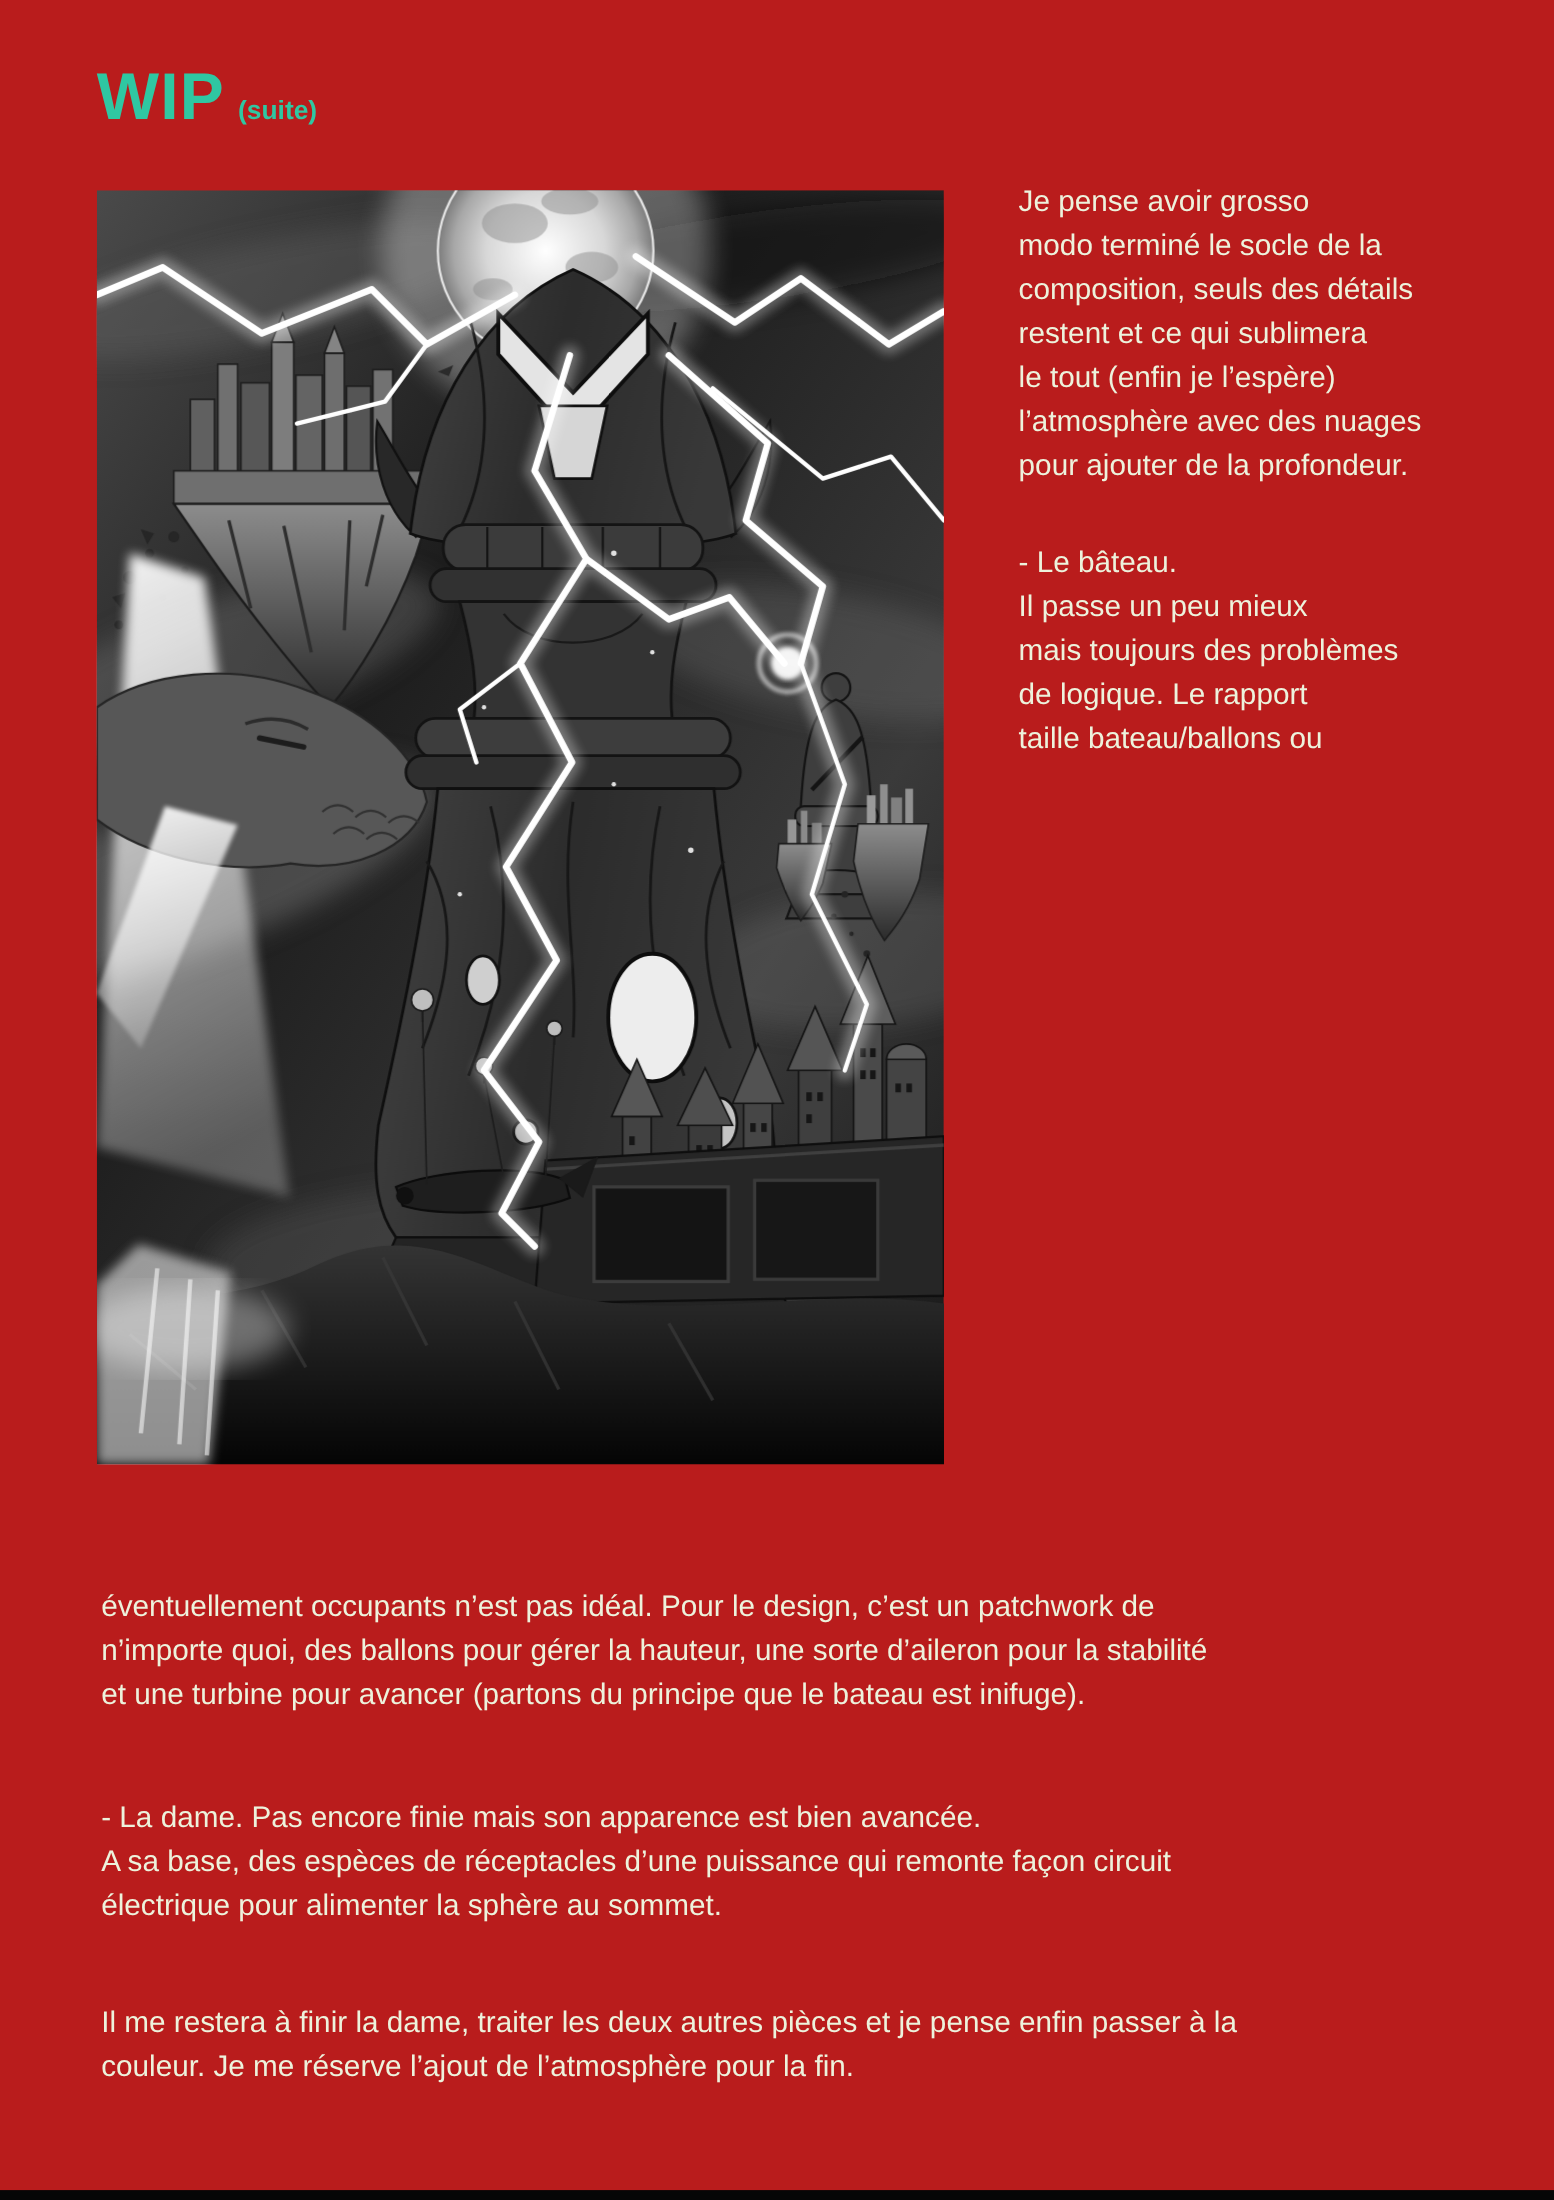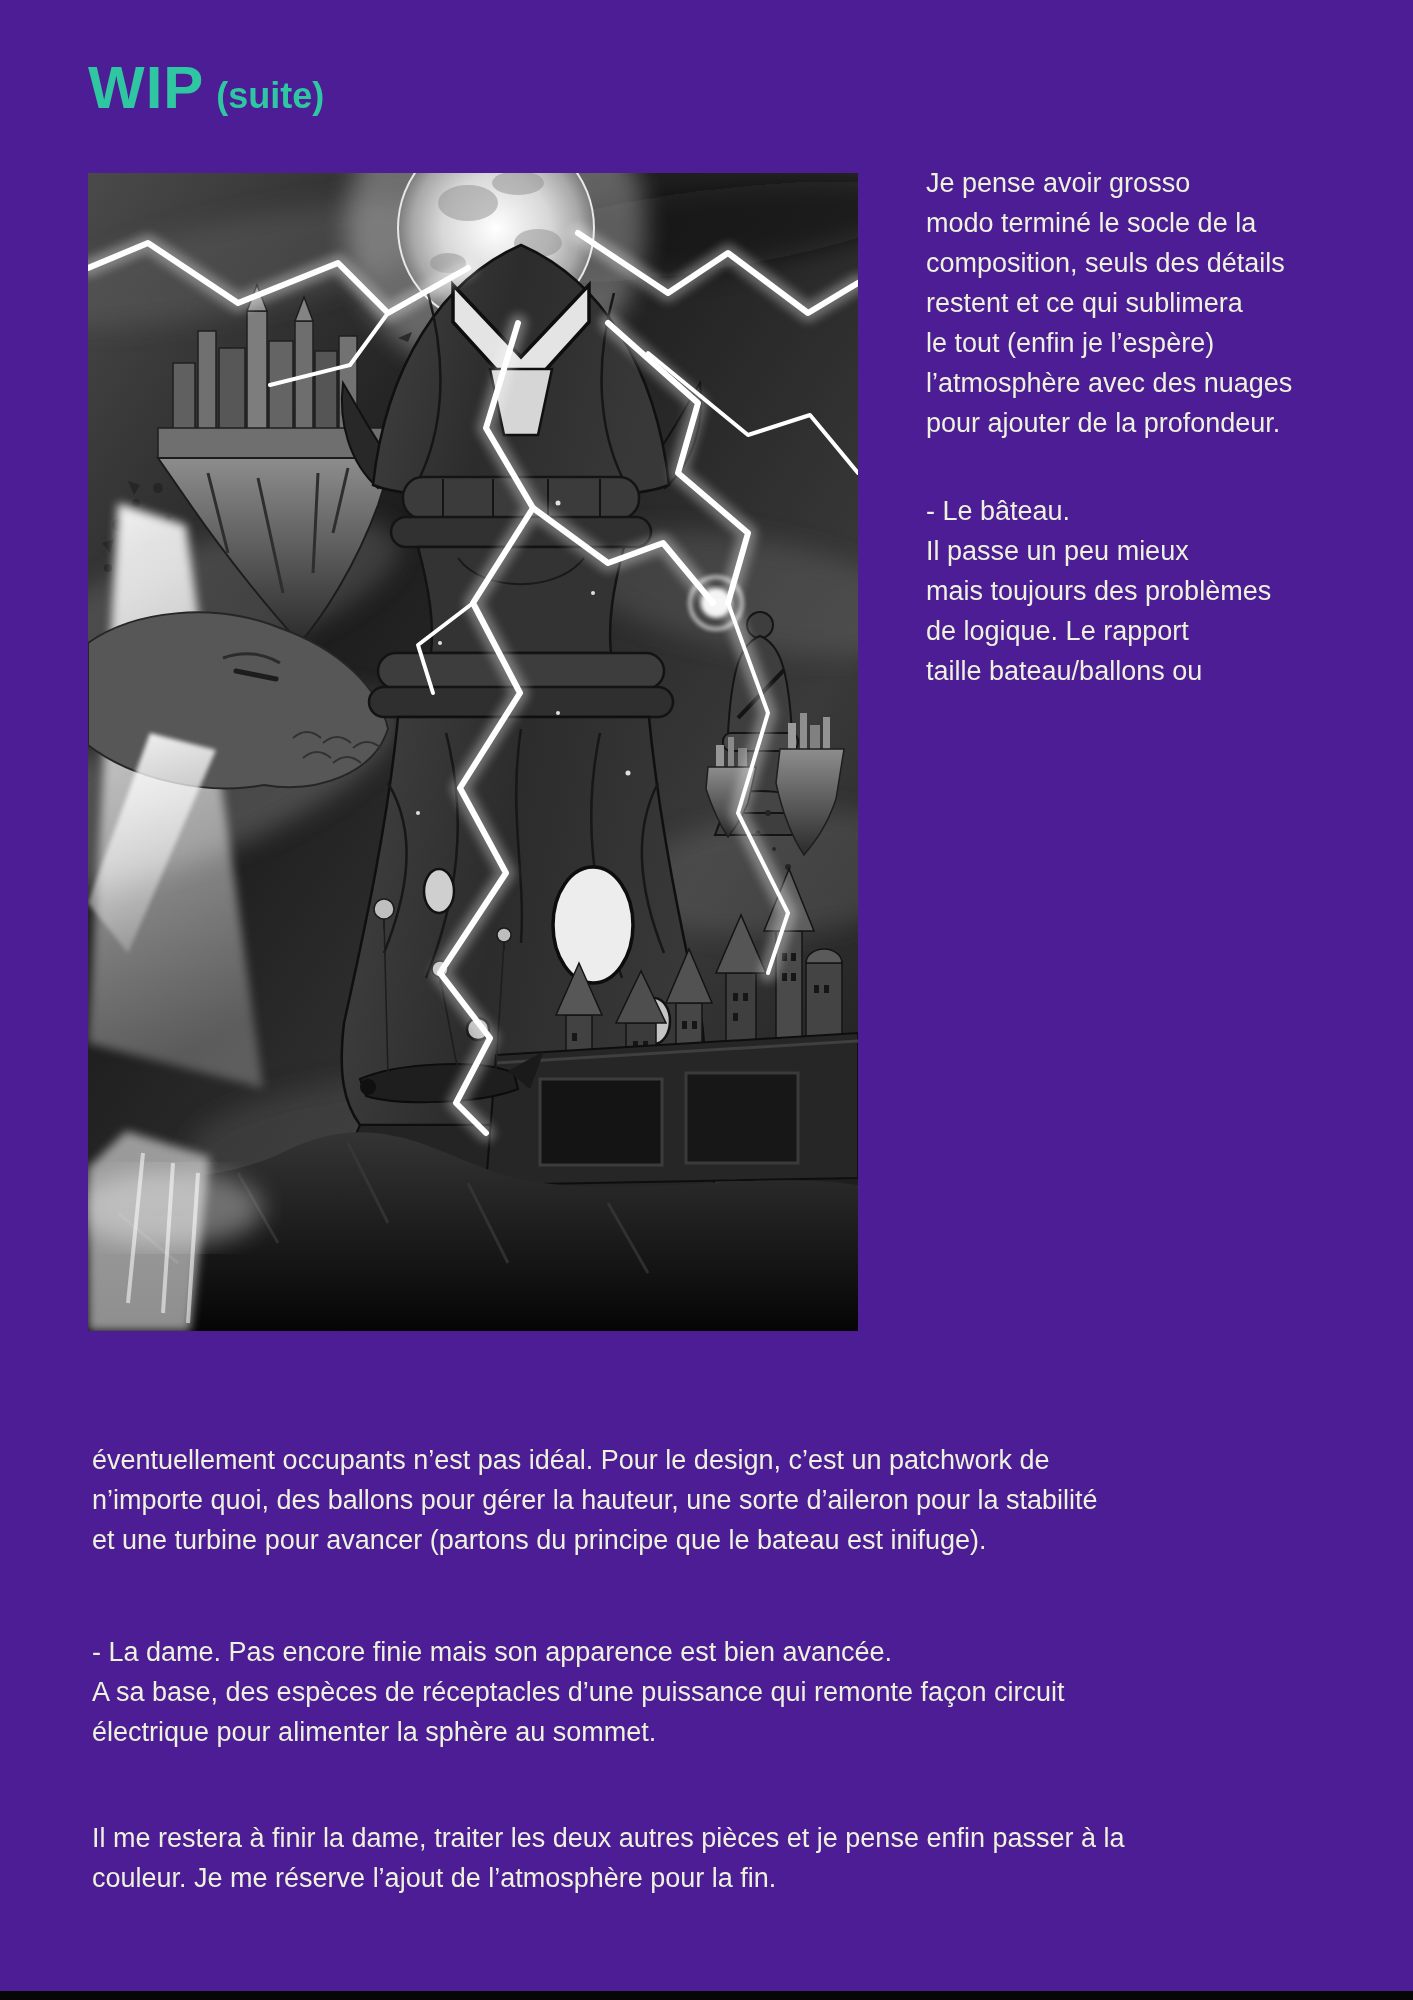--- a/index.html
+++ b/index.html
@@ -1,23 +1,23 @@
 <!DOCTYPE html>
 <html><head>
 <meta charset="utf-8">
 <style>
   html,body{margin:0;padding:0;background:#222;}
   .page{
     position:relative;width:1413px;height:2000px;overflow:hidden;
-    background:#4c1d95;
+    background:#b91c1c;
     font-family:"Liberation Sans", sans-serif;
   }
   .hdr{position:absolute;left:88px;top:58px;display:flex;align-items:baseline;gap:12px;}
   .hdr .t{color:#2fc7a2;font-size:60px;font-weight:bold;letter-spacing:1px;line-height:1;}
-  .hdr .s{color:#2fc7a2;font-size:36px;font-weight:bold;line-height:1;}
+  .hdr .s{color:#2fc7a2;font-size:24px;font-weight:bold;line-height:1;}
   .artwork{position:absolute;left:88px;top:173px;width:770px;height:1158px;margin:0;}
   .artwork svg{display:block;width:100%;height:100%;}
   .rcol{position:absolute;left:893px;top:163px;width:460px;color:#edf2dc;font-size:27px;line-height:40px;margin-left:33px;}
   .para{white-space:pre-line;margin:0;}
   .rcol .para.g-big{margin-top:100px;}
   .rcol .para.g-sm{margin-top:15px;}
   .rcol .para.g-mid{margin-top:48px;}
   .bpara{position:absolute;left:92px;color:#edf2dc;font-size:27px;line-height:40px;white-space:pre-line;margin-top:46px;}
   .b1{top:1394px;}
   .b2{top:1586px;}

